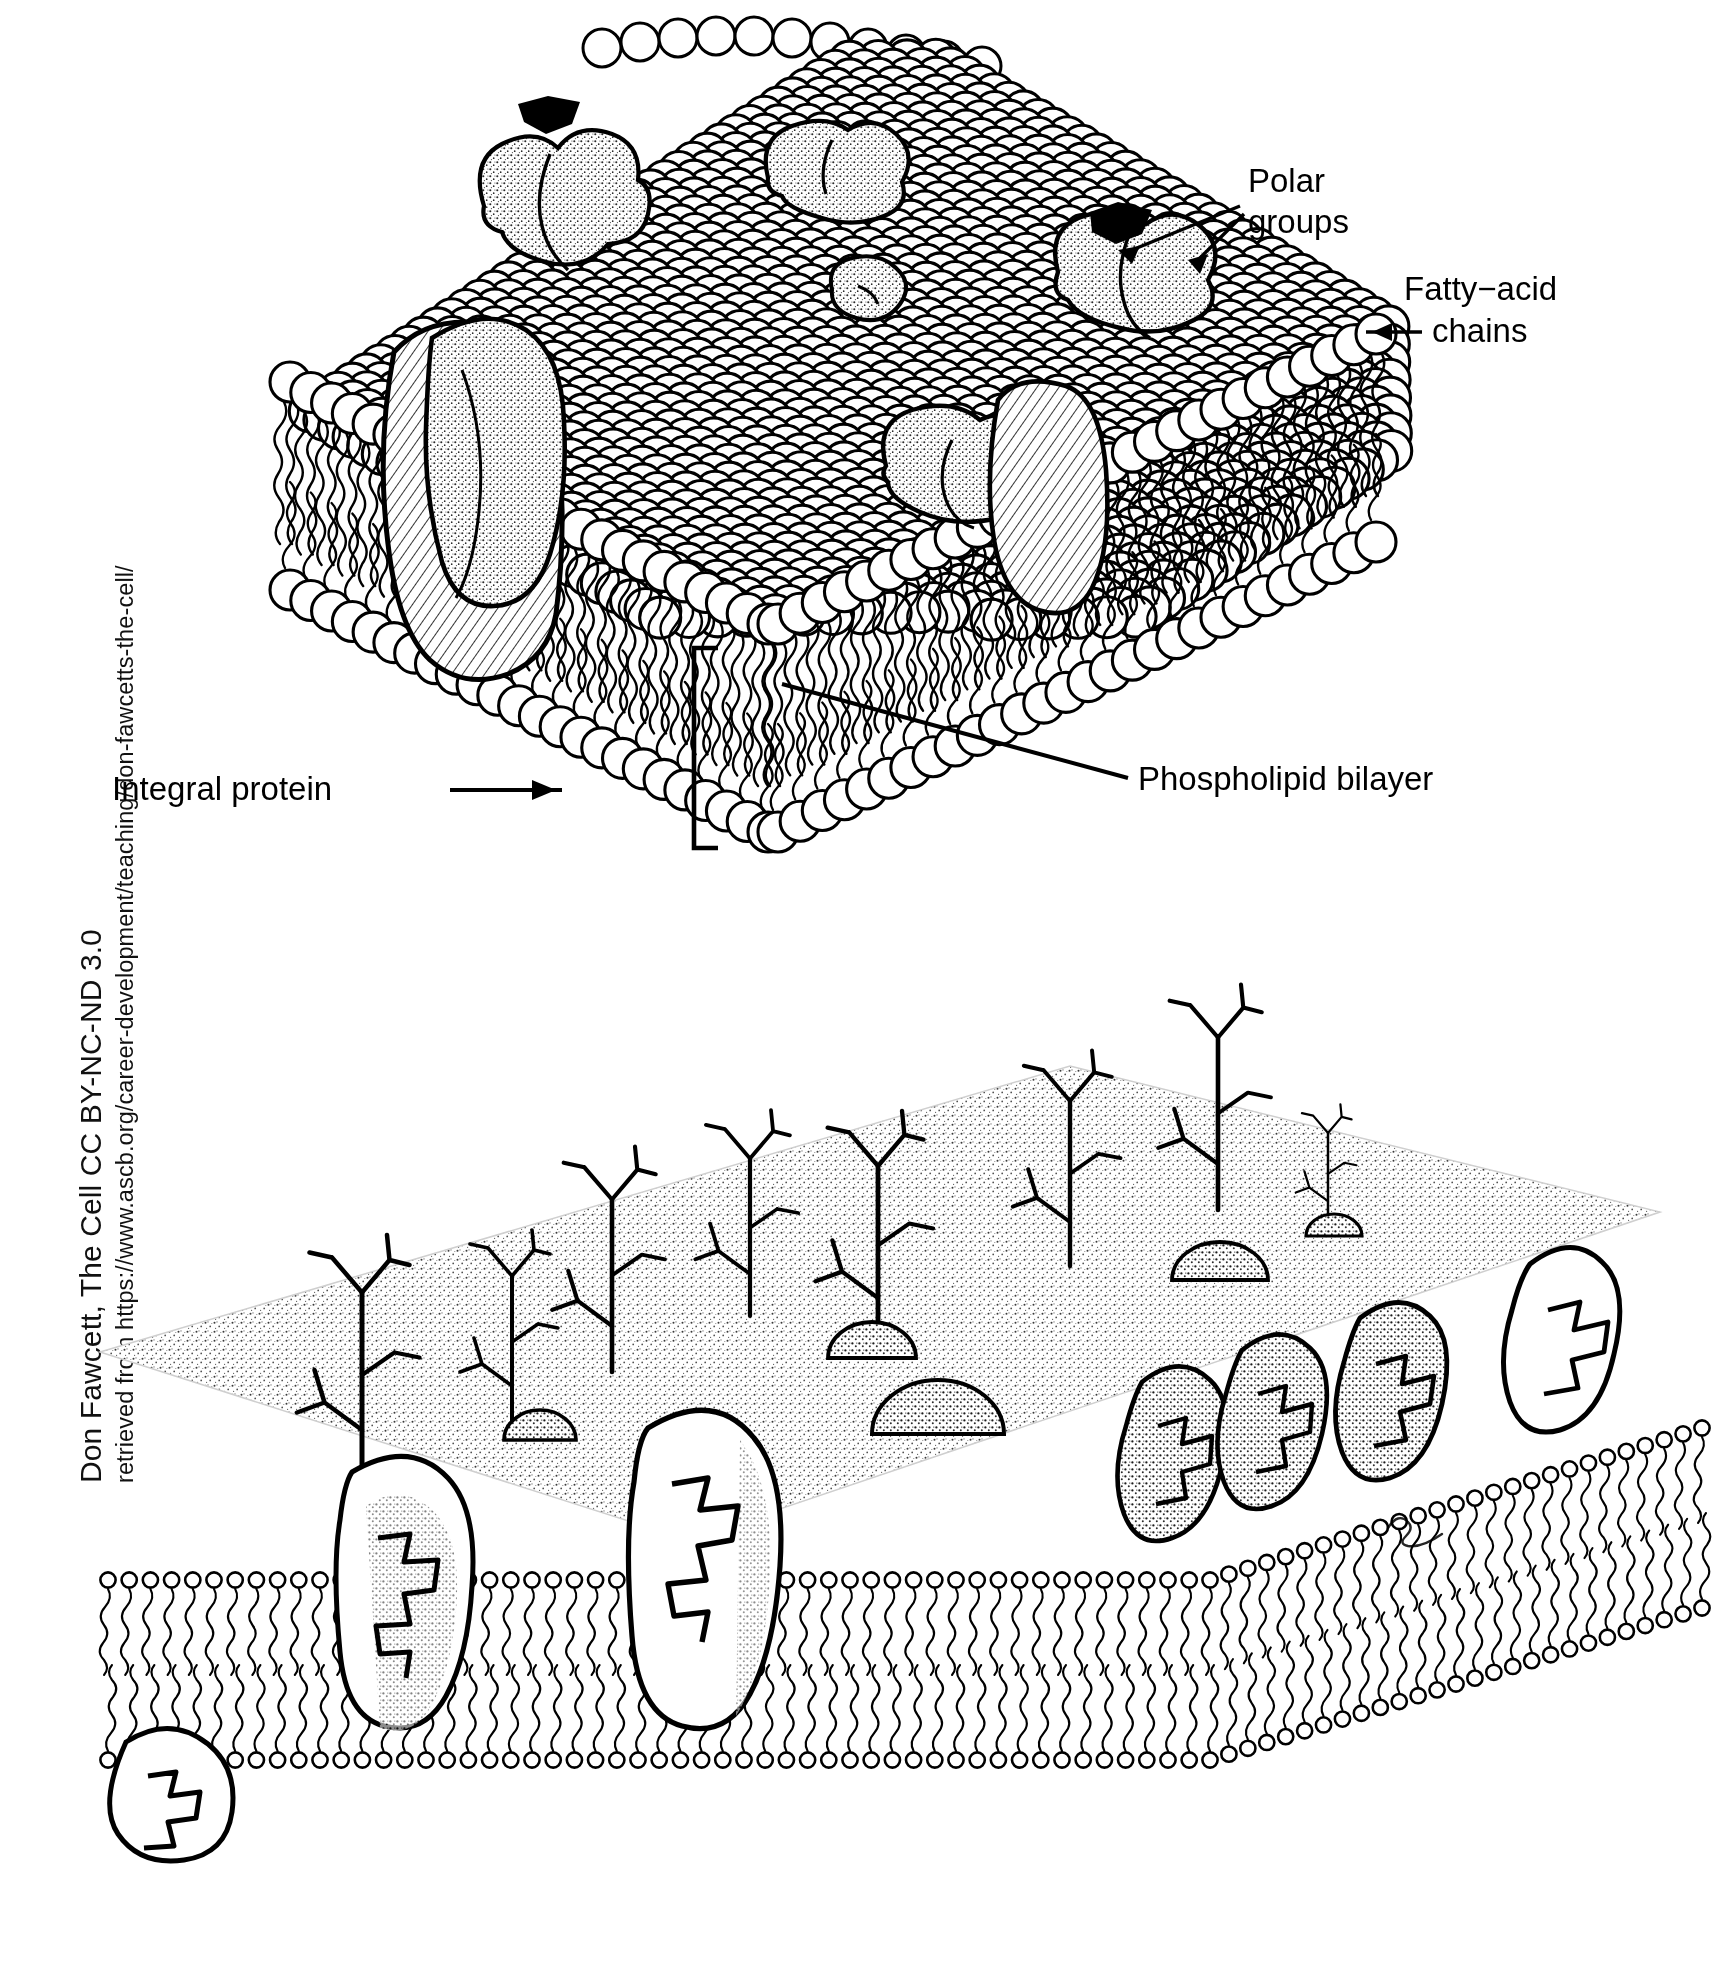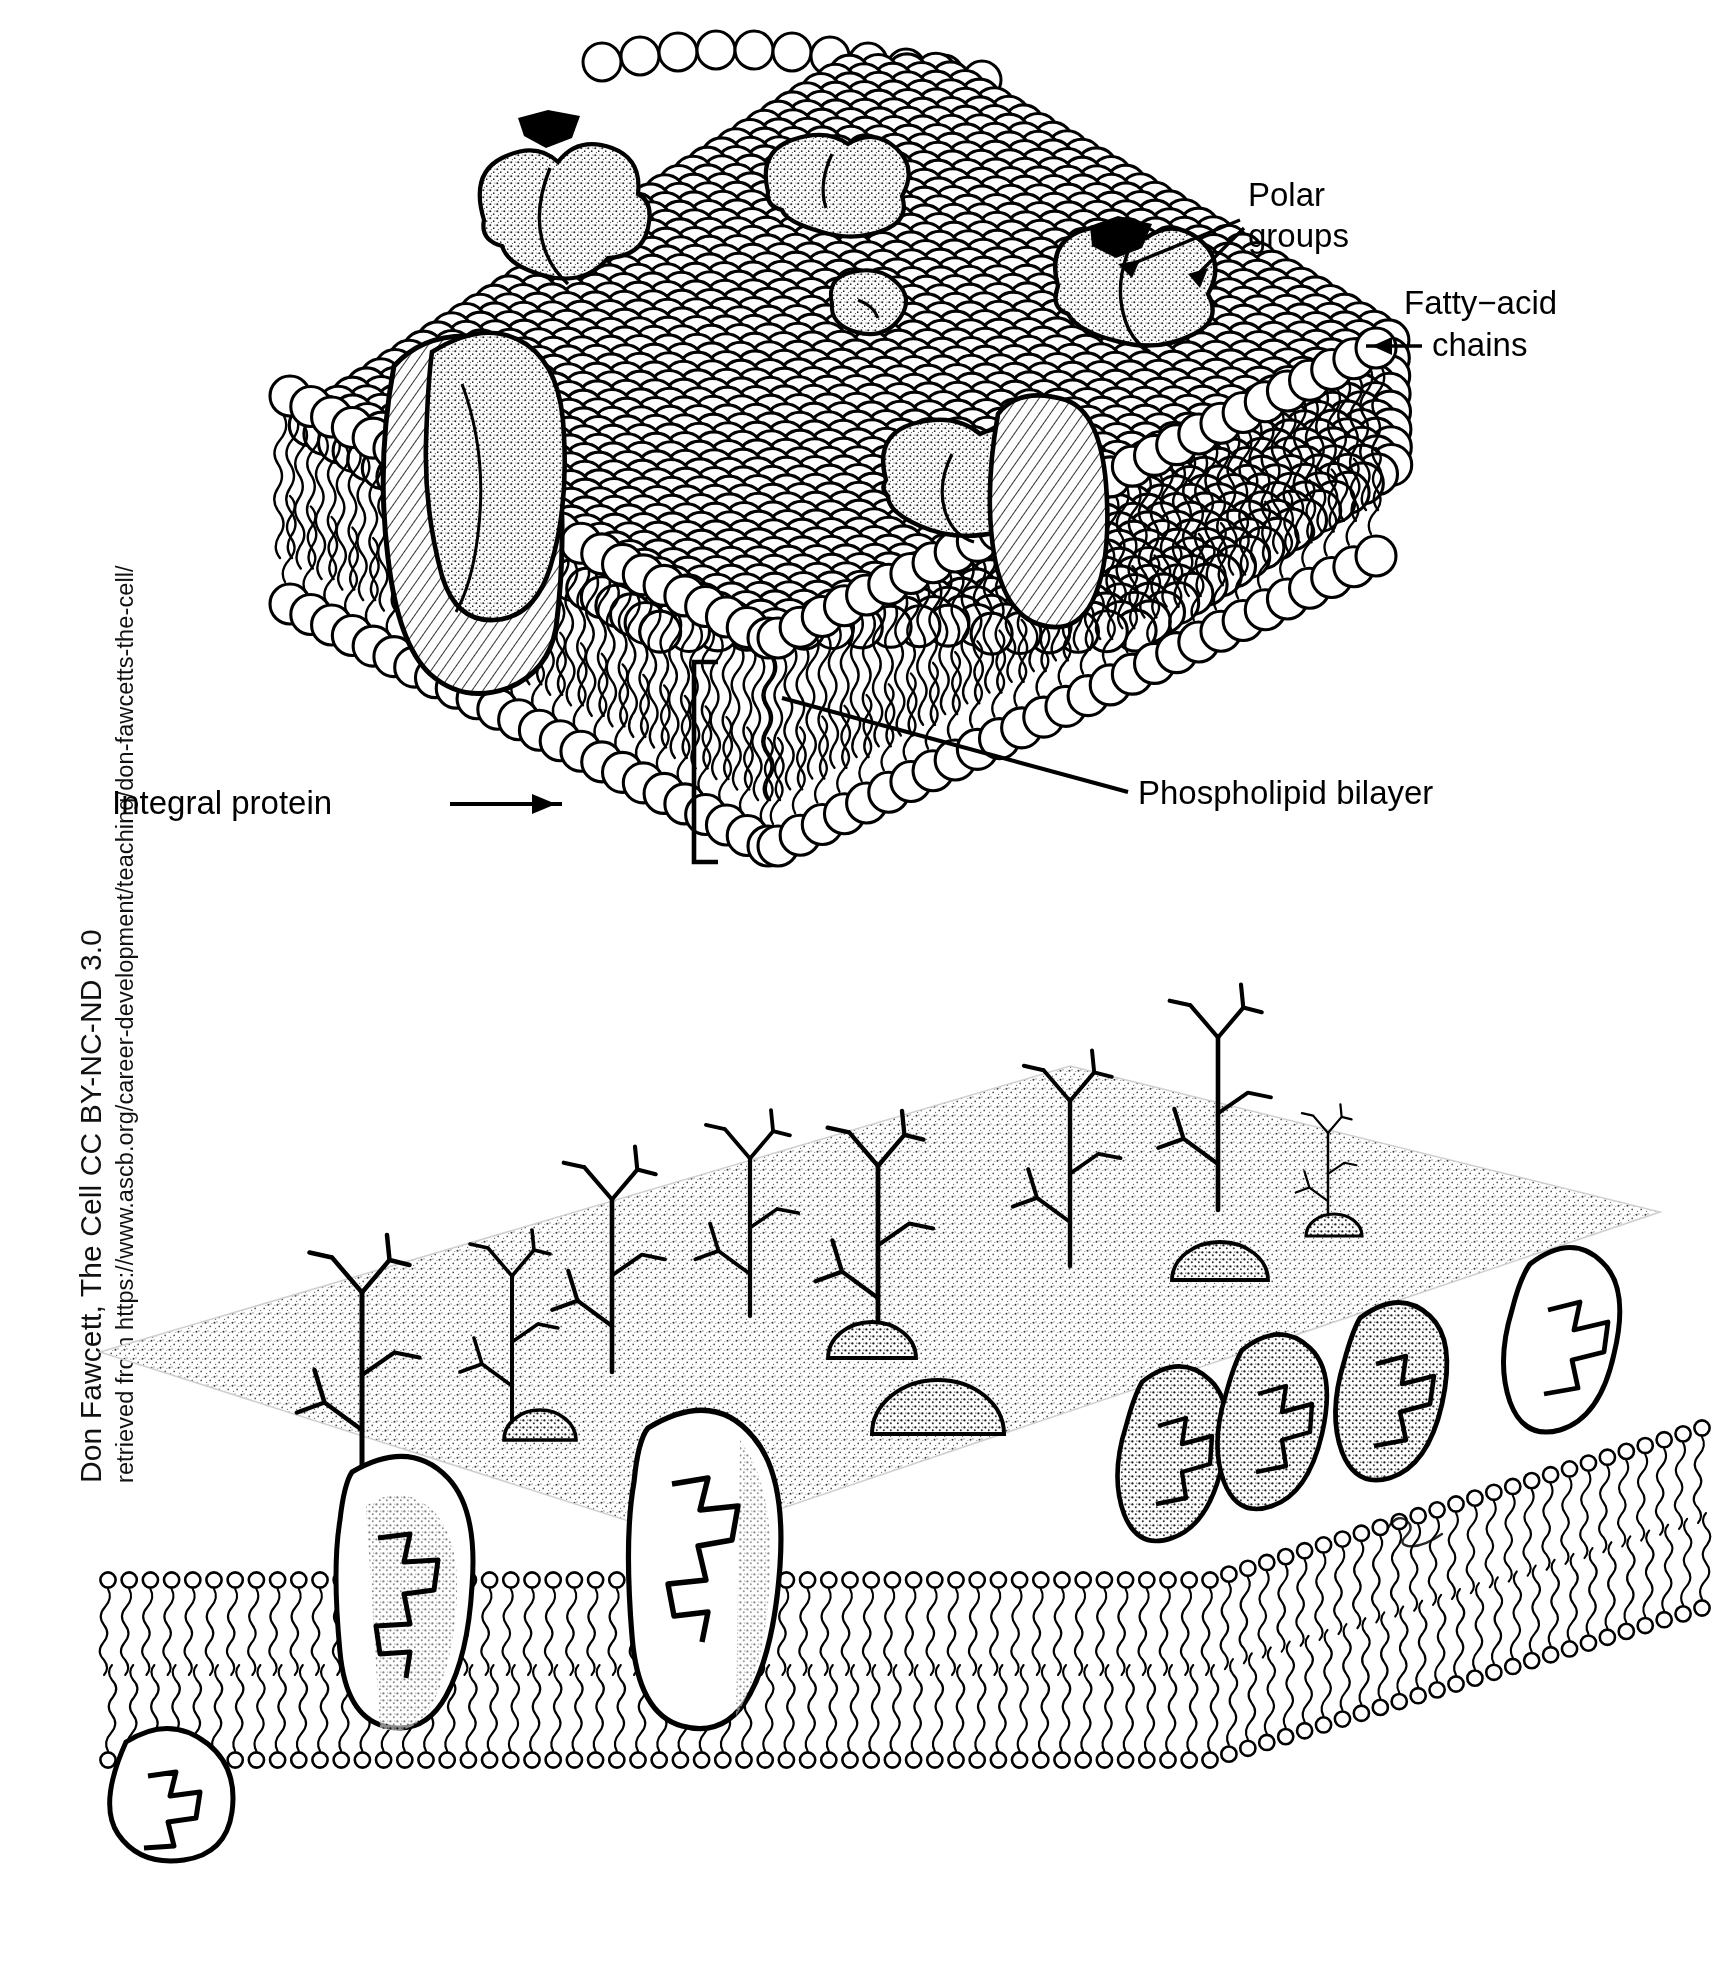--- a/index.html
+++ b/index.html
@@ -20,21 +20,21 @@
   #attr-line1{
     left:74px; top:1483px;
     font-size:30px; letter-spacing:.1px;
   }
   #attr-line2{
     left:112px; top:1483px;
     font-size:23.5px; letter-spacing:.1px;
   }
 
   
-  #panel-top{position:absolute;left:132px;top:14px;width:1587px;height:900px;}
+  #panel-top{position:absolute;left:132px;top:0;width:1587px;height:900px;}
   #panel-bottom{position:absolute;left:60px;top:880px;width:1659px;height:1103px;}
   svg{display:block;overflow:visible;}
 
   .lbl{font-family:"Liberation Sans",sans-serif;font-size:33px;fill:#000;}
   .stroke{fill:none;stroke:#000;}
 </style>
 </head>
 <body>
 
 <div id="attribution">

